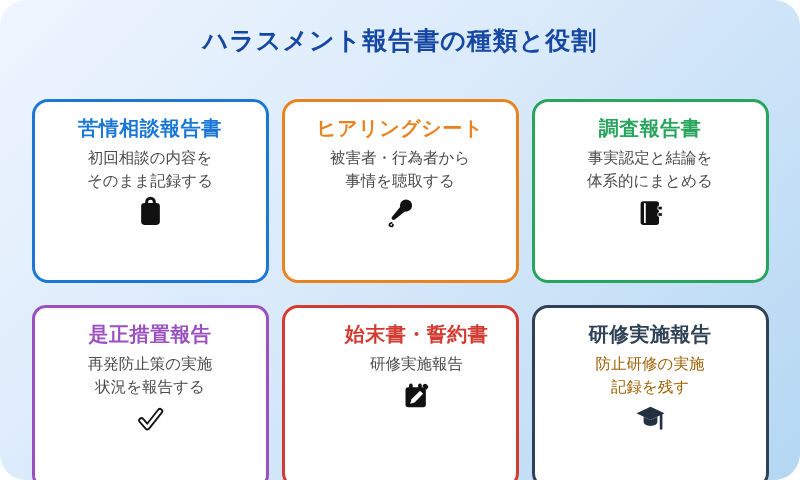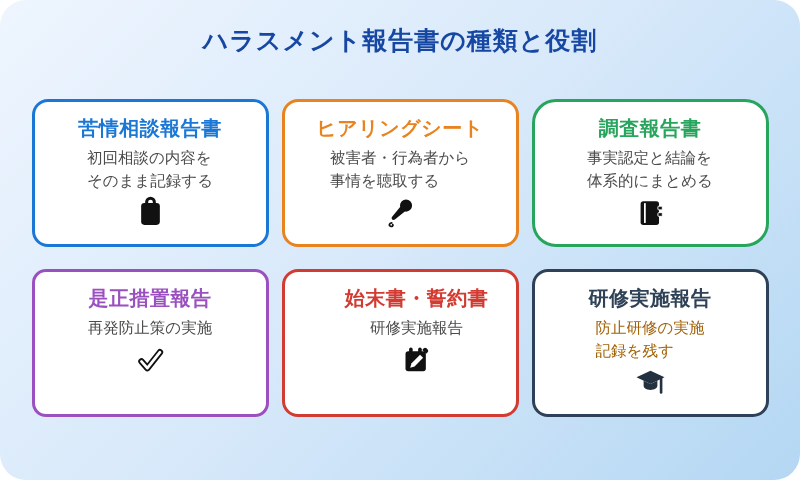--- a/index.html
+++ b/index.html
@@ -31,27 +31,28 @@
   .grid {
     display: grid;
     grid-template-columns: repeat(3, 237px);
     gap: 22px 13px;
     justify-content: center;
     margin-top: 42px;
   }
   .card {
     box-sizing: border-box;
     width: 237px;
-    height: 148px;
+    height: 184px;
     background: #ffffff;
     border: 3px solid #999;
     border-radius: 16px;
     display: flex;
     flex-direction: column;
     align-items: center;
+    text-align: center;
   }
   .card-title {
     margin: 0;
     margin-top: 15px;
     font-size: 20px;
     font-weight: 700;
     letter-spacing: 0.5px;
     line-height: 1.1;
   }
   .card-body {
@@ -109,40 +110,41 @@
         <svg viewBox="0 0 24 24" aria-hidden="true" style="color: rgb(17, 17, 17);">
           <g transform="rotate(45 12 11)" fill="currentColor">
             <circle cx="12" cy="5.3" r="4.4"></circle>
             <path d="M9.6 8.6h4.8l-1 9.6c-.15 1.7-2.65 1.7-2.8 0z"></path>
           </g>
           <path d="M5.6 19.6c-1.8.3-2.3 1.9-.9 2.4 1.1.4 2.1-.2 1.7-1.2" fill="none" stroke="currentColor" stroke-width="1.3" stroke-linecap="round"></path>
         </svg>
       </div>
     </div>
 
-    <div class="card" style="border-color: rgb(39, 165, 92); border-radius: 24px;">
+    <div class="card" style="border-color: rgb(39, 165, 92);">
       <h2 class="card-title" style="color: rgb(39, 165, 92);">調査報告書</h2>
       <div class="card-body" style="color: rgb(76, 76, 76);">
         <span class="line">事実認定と結論を</span>
         <span class="line">体系的にまとめる</span>
       </div>
       <div class="card-icon">
         <svg viewBox="0 0 24 24" aria-hidden="true" style="color: rgb(17, 17, 17);">
           <rect x="4.8" y="3.8" width="13.4" height="17.2" rx="2" fill="currentColor"></rect>
           <line x1="7.9" y1="5.2" x2="7.9" y2="19.6" stroke="#ffffff" stroke-width="1.3"></line>
           <rect x="17.4" y="7.4" width="3.2" height="2.7" rx="0.6" fill="currentColor" stroke="#ffffff" stroke-width="0.7"></rect>
           <rect x="17.4" y="12.1" width="3.2" height="2.7" rx="0.6" fill="currentColor" stroke="#ffffff" stroke-width="0.7"></rect>
         </svg>
       </div>
     </div>
 
     <div class="card" style="border-color: rgb(155, 80, 192); border-radius: 14px;">
       <h2 class="card-title" style="color: rgb(155, 80, 192);">是正措置報告</h2>
       <div class="card-body" style="color: rgb(76, 76, 76); font-family: Liberation Serif, serif;">
         <span class="line">再発防止策の実施</span>
+        <span class="line">状況を報告する</span>
       </div>
       <div class="card-icon">
         <svg viewBox="0 0 24 24" aria-hidden="true" style="color: rgb(17, 17, 17);">
           <path d="M5.4 13.4l4.3 4.9 9.2-11.6" fill="none" stroke="currentColor" stroke-width="4.6" stroke-linecap="round" stroke-linejoin="round"></path>
           <path d="M5.4 13.4l4.3 4.9 9.2-11.6" fill="none" stroke="#ffffff" stroke-width="2" stroke-linecap="round" stroke-linejoin="round"></path>
         </svg>
       </div>
     </div>
 
     <div class="card" style="border-color: rgb(210, 59, 49); padding-left: 33px;">

